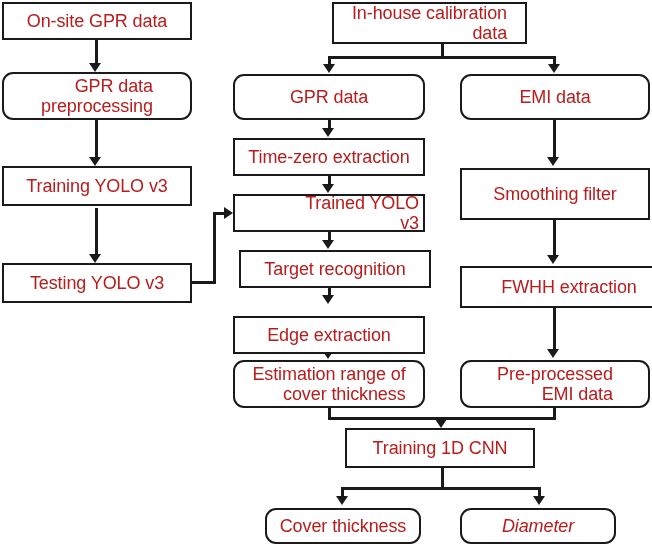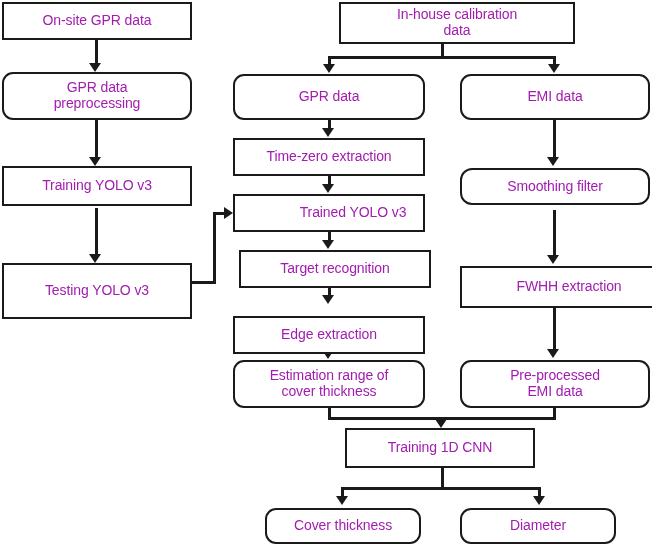--- a/index.html
+++ b/index.html
@@ -16,23 +16,23 @@
     overflow: hidden;
   }
   .node {
     position: absolute;
     box-sizing: border-box;
     border: 2px solid #1a1a1a;
     background: #ffffff;
     display: flex;
     align-items: center;
     justify-content: center;
-    text-align: center;
-    color: #a21caf;
-    font-size: 14px;
+    text-align: right;
+    color: #b91c1c;
+    font-size: 18px;
     line-height: 1.12;
     letter-spacing: -0.1px;
     z-index: 3;
   }
   .node.round { border-radius: 11px; }
   .node .lbl { display: block; white-space: pre-line; padding: 0 4px; }
 
   
   .vline, .hline {
     position: absolute;
@@ -65,25 +65,25 @@
   <div class="node rect" style="left:2px;  top:2px;   width:190px; height:38px;">
       <span class="lbl">On-site GPR data</span>
     </div>
   <div class="node round" style="left:2px; top:72px;  width:190px; height:48px;">
       <span class="lbl">GPR data
 preprocessing</span>
     </div>
   <div class="node rect" style="left:2px;  top:166px; width:190px; height:40px;">
       <span class="lbl">Training YOLO v3</span>
     </div>
-  <div class="node rect" style="left:2px;  top:263px; width:190px; height:56px;">
+  <div class="node rect" style="left:2px;  top:263px; width:190px; height:40px;">
       <span class="lbl">Testing YOLO v3</span>
     </div>
 
-  <div class="node rect" style="left:339px; top:2px;  width:236px; height:42px;">
+  <div class="node rect" style="left:332px; top:2px;  width:195px; height:42px;">
       <span class="lbl">In-house calibration
 data</span>
     </div>
 
   <div class="node round" style="left:233px; top:74px;  width:192px; height:46px;">
       <span class="lbl">GPR data</span>
     </div>
   <div class="node rect" style="left:233px; top:138px; width:192px; height:38px;">
       <span class="lbl">Time-zero extraction</span>
     </div>
@@ -97,38 +97,38 @@
       <span class="lbl">Edge extraction</span>
     </div>
   <div class="node round" style="left:233px; top:360px; width:192px; height:48px;">
       <span class="lbl">Estimation range of
 cover thickness</span>
     </div>
 
   <div class="node round" style="left:460px; top:74px;  width:190px; height:46px;">
       <span class="lbl">EMI data</span>
     </div>
-  <div class="node rect" style="left:460px; top:168px; width:190px; height:37px;border-radius:12px;">
+  <div class="node rect" style="left:460px; top:168px; width:190px; height:52px;">
       <span class="lbl">Smoothing filter</span>
     </div>
   <div class="node rect" style="left:460px; top:266px; width:218px; height:42px;">
       <span class="lbl">FWHH extraction</span>
     </div>
   <div class="node round" style="left:460px; top:360px; width:190px; height:48px;">
       <span class="lbl">Pre-processed
 EMI data</span>
     </div>
 
   <div class="node rect" style="left:345px; top:428px; width:190px; height:40px;">
       <span class="lbl">Training 1D CNN</span>
     </div>
   <div class="node round" style="left:265px; top:508px; width:156px; height:36px;">
       <span class="lbl">Cover thickness</span>
     </div>
-  <div class="node round" style="left:460px; top:508px; width:156px; height:36px;">
+  <div class="node round" style="left:460px; top:508px; width:156px; height:36px;font-style:italic;">
       <span class="lbl">Diameter</span>
     </div>
 
   <div class="vline" style="left:95px; top:40px; height:26px;"></div>
   <div class="arrow down" style="left:89px; top:63px;"></div>
 
   <div class="vline" style="left:95px; top:120px; height:39px;"></div>
   <div class="arrow down" style="left:89px; top:157px;"></div>
 
   <div class="vline" style="left:95px; top:208px; height:48px;"></div>

